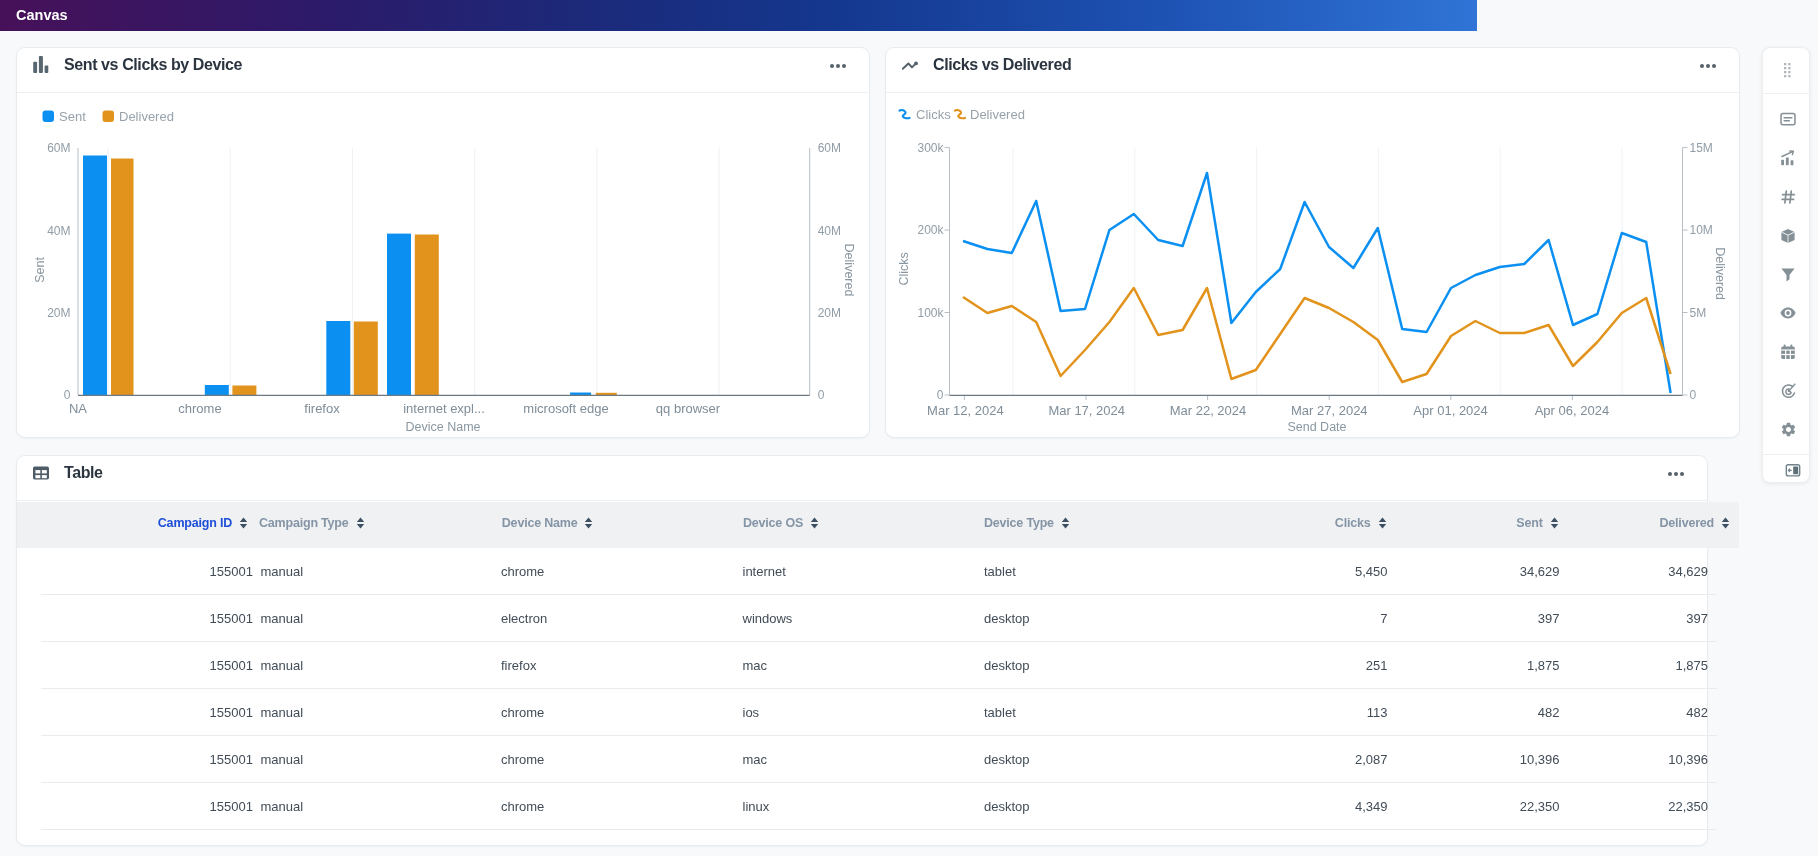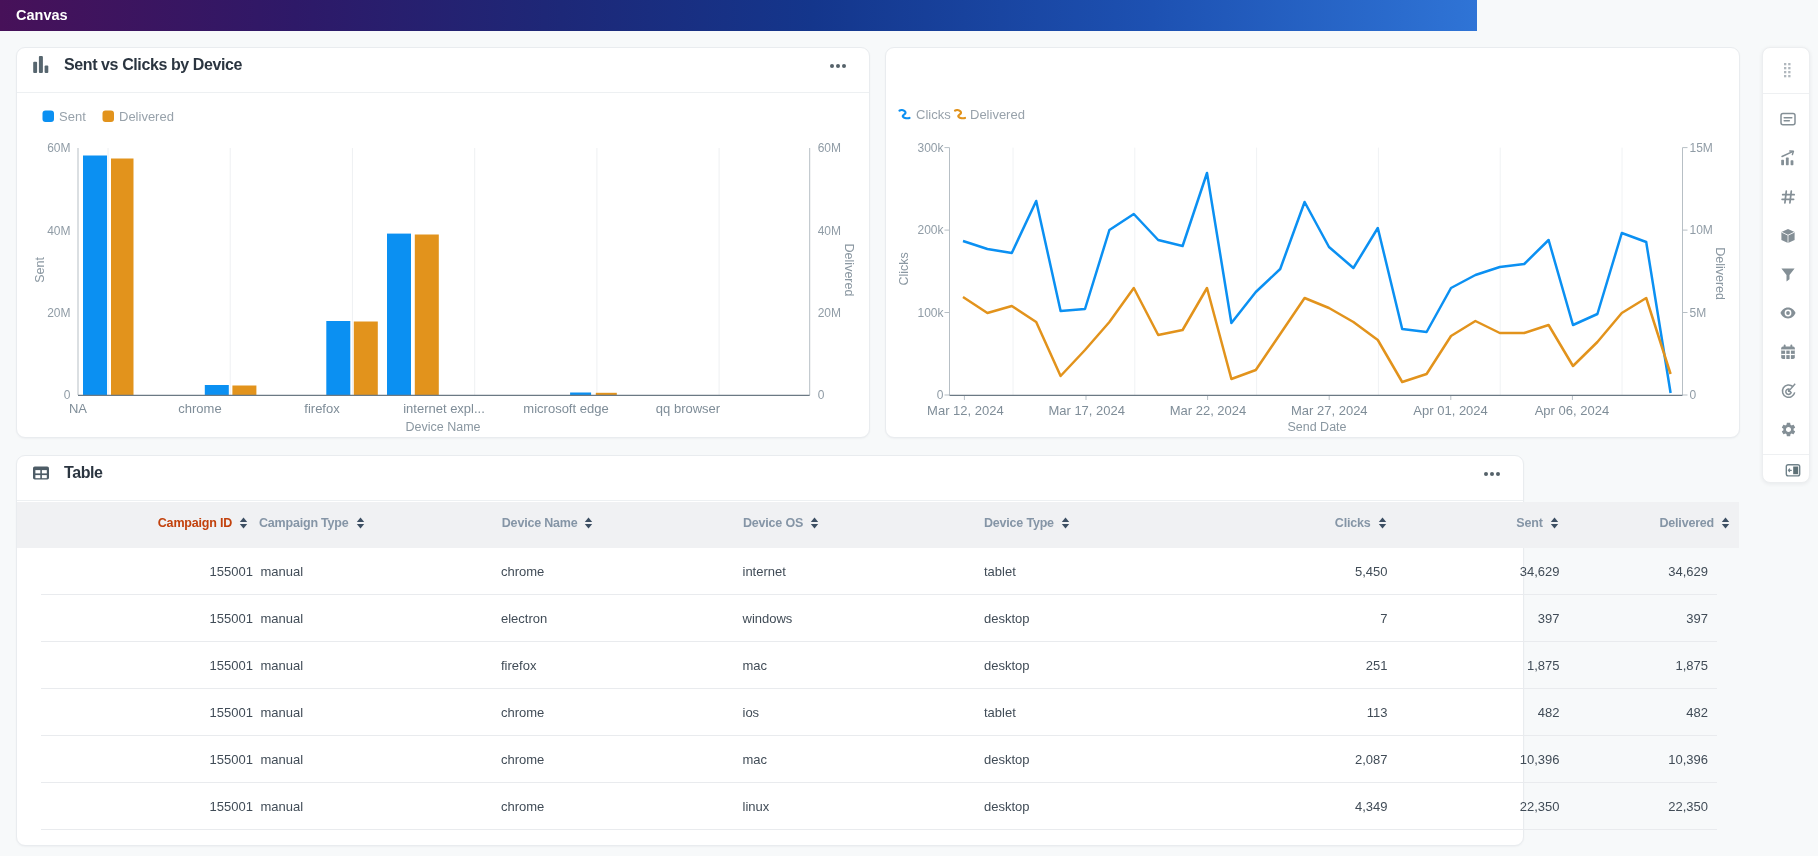--- a/index.html
+++ b/index.html
@@ -22,31 +22,31 @@
   }
   .card-head {
     height:45px; border-bottom:1px solid #edf0f2;
     display:flex; align-items:center; padding:0 23px 11px 16px;
   }
   .card-title { font-size:16px; font-weight:700; color:#2b3540; margin-left:15px; letter-spacing:-0.4px; }
   .dots { margin-left:auto; display:flex; gap:2px; margin-top:2px; }
   .dots i { width:4px; height:4px; border-radius:50%; background:#55626a; }
   #card1 { left:16px; top:47px; width:854px; height:391px; }
   #card2 { left:885px; top:47px; width:855px; height:391px; }
-  #tcard { left:16px; top:455px; width:1508px; height:391px; }
+  #tcard { left:16px; top:455px; width:1692px; height:391px; }
   .chartsvg { position:absolute; left:0; top:46px; }
 
   
   .t-headrow {
     position:absolute; left:0; top:46px; width:1722px; height:46px;
     background:#f0f1f3;
   }
   .th { position:absolute; top:0; height:46px; display:flex; align-items:center; gap:7px;
         font-size:12.5px; font-weight:700; color:#8595a6; letter-spacing:-0.2px; padding-bottom:4px; }
-  .th.act { color:#c2410c; }
+  .th.act { color:#1d4ed8; }
   .trow { position:absolute; left:0; width:1722px; height:47px; }
   .trow .sep { position:absolute; left:24px; right:22px; bottom:0; height:1px; background:#e9ebee; }
   .td { position:absolute; top:0; height:47px; display:flex; align-items:center;
         font-size:13px; color:#414c57; }
   .num { justify-content:flex-end;margin-left:25px; }
 
   
   #sidebar {
     position:absolute; left:1762px; top:47px; width:47.5px; height:436px;
     background:#fff; border:1px solid #eceef0; border-radius:8px;
@@ -134,20 +134,32 @@
         <text x="671" y="319">qq browser</text>
     </g>
 
     <text x="426" y="336.7" font-size="12.5" fill="#8a97a1" text-anchor="middle">Device Name</text>
     <text x="27" y="176" font-size="12.5" fill="#8a97a1" text-anchor="middle" transform="rotate(-90 27 176)">Sent</text>
     <text x="828" y="176" font-size="12.5" fill="#8a97a1" text-anchor="middle" transform="rotate(90 828 176)">Delivered</text>
   </svg>
 </div>
 
 <div class="card" id="card2">
+  <div class="card-head">
+    <svg width="16" height="10" viewBox="0 0 16 10" style="position:relative;top:1.5px">
+        <path d="M0.8 7.8 L6.4 2.5 L10 6.4 L13.6 2.6" fill="none" stroke="#52616a" stroke-width="1.9" stroke-linecap="round" stroke-linejoin="round"></path>
+        <circle cx="14" cy="2.4" r="1.9" fill="#52616a"></circle>
+      </svg>
+    <span class="card-title">Clicks vs Delivered</span>
+    <span class="dots">
+        <i></i>
+        <i></i>
+        <i></i>
+      </span>
+  </div>
   <svg class="chartsvg" width="855" height="345" viewBox="0 0 855 345">
 
     <g fill="none" stroke-width="2.2" stroke-linecap="round">
       <path d="M13.5,16.6 C14.8,15.6 17.3,15.9 18.8,17.3 C19.9,18.3 19.7,19.5 18.3,20.4 C16.9,21.3 16.3,22.1 17.2,23 C18.3,24.1 21.5,24.6 23.5,24.0" stroke="#0b90f2"></path>
       <path d="M69,16.6 C70.3,15.6 72.8,15.9 74.3,17.3 C75.4,18.3 75.2,19.5 73.8,20.4 C72.4,21.3 71.8,22.1 72.7,23 C73.8,24.1 77,24.6 79,24.0" stroke="#e2931c"></path>
     </g>
     <text x="30" y="25" font-size="13" fill="#98a2ab">Clicks</text>
     <text x="84" y="25" font-size="13" fill="#98a2ab">Delivered</text>
 
     <g stroke="#f0f2f4" stroke-width="1">

